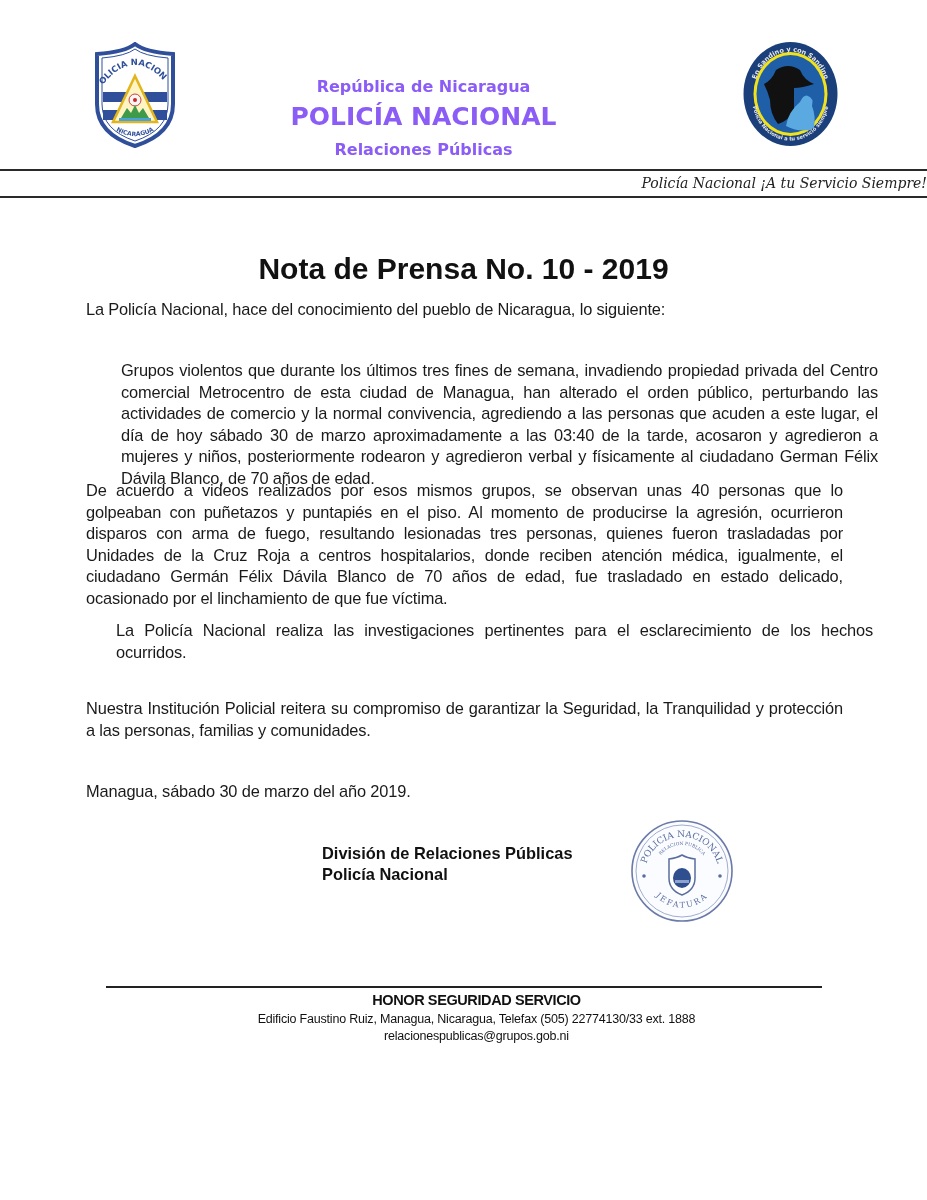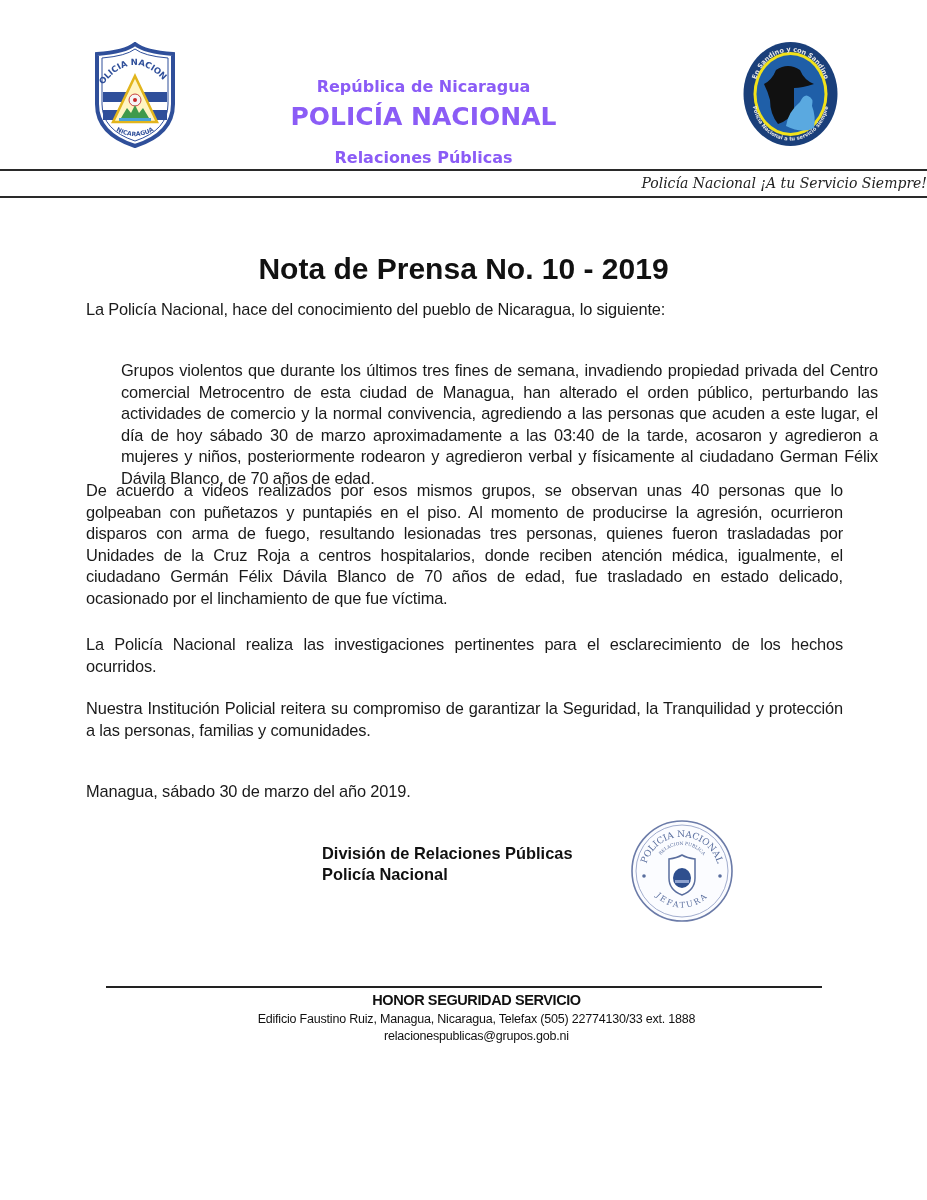--- a/index.html
+++ b/index.html
@@ -24,21 +24,21 @@
     .logo-right {
       left: 742px; top: 40px; width: 97px; height: 108px;
     }
     .hdr-center {
       left: 0; width: 847px; text-align: center;
       font-family: "DejaVu Sans", sans-serif;
       font-weight: bold; color: #8b5cf6;
     }
     .hdr-republic { top: 77px; font-size: 16px; }
     .hdr-policia  { top: 102px; font-size: 25px; letter-spacing: 0px; }
-    .hdr-rrpp     { top: 140px; font-size: 16px; margin-top: 8px; }
+    .hdr-rrpp     { top: 140px; font-size: 16px; }
 
     .rule {
       left: 0; width: 927px; height: 2px; background: #2a2a2a;
     }
     .rule-top { top: 169px; }
     .rule-bot { top: 196px; }
 
     .motto {
       top: 175px; left: 0; width: 927px; text-align: right;
       font-family: "DejaVu Serif", serif;
@@ -52,21 +52,21 @@
     }
     .para {
       left: 86px; width: 757px;
       font-size: 16.4px; line-height: 21.5px;
       text-align: justify; color: #1a1a1a;
       letter-spacing: -0.15px;
     }
     .p-intro { top: 299px; }
     .p1 { top: 360px; margin-left: 35px; }
     .p2 { top: 480px; }
-    .p3 { top: 634px; }
+    .p3 { top: 620px; margin-left: 30px; }
     .p4 { top: 698px; }
     .p-date { top: 781px; }
 
     .sig {
       left: 322px; width: 296px; 
       font-weight: bold; font-size: 16.4px; color: #111;
     }
     .sig-1 { top: 844px; }
     .sig-2 { top: 865px; }
 

